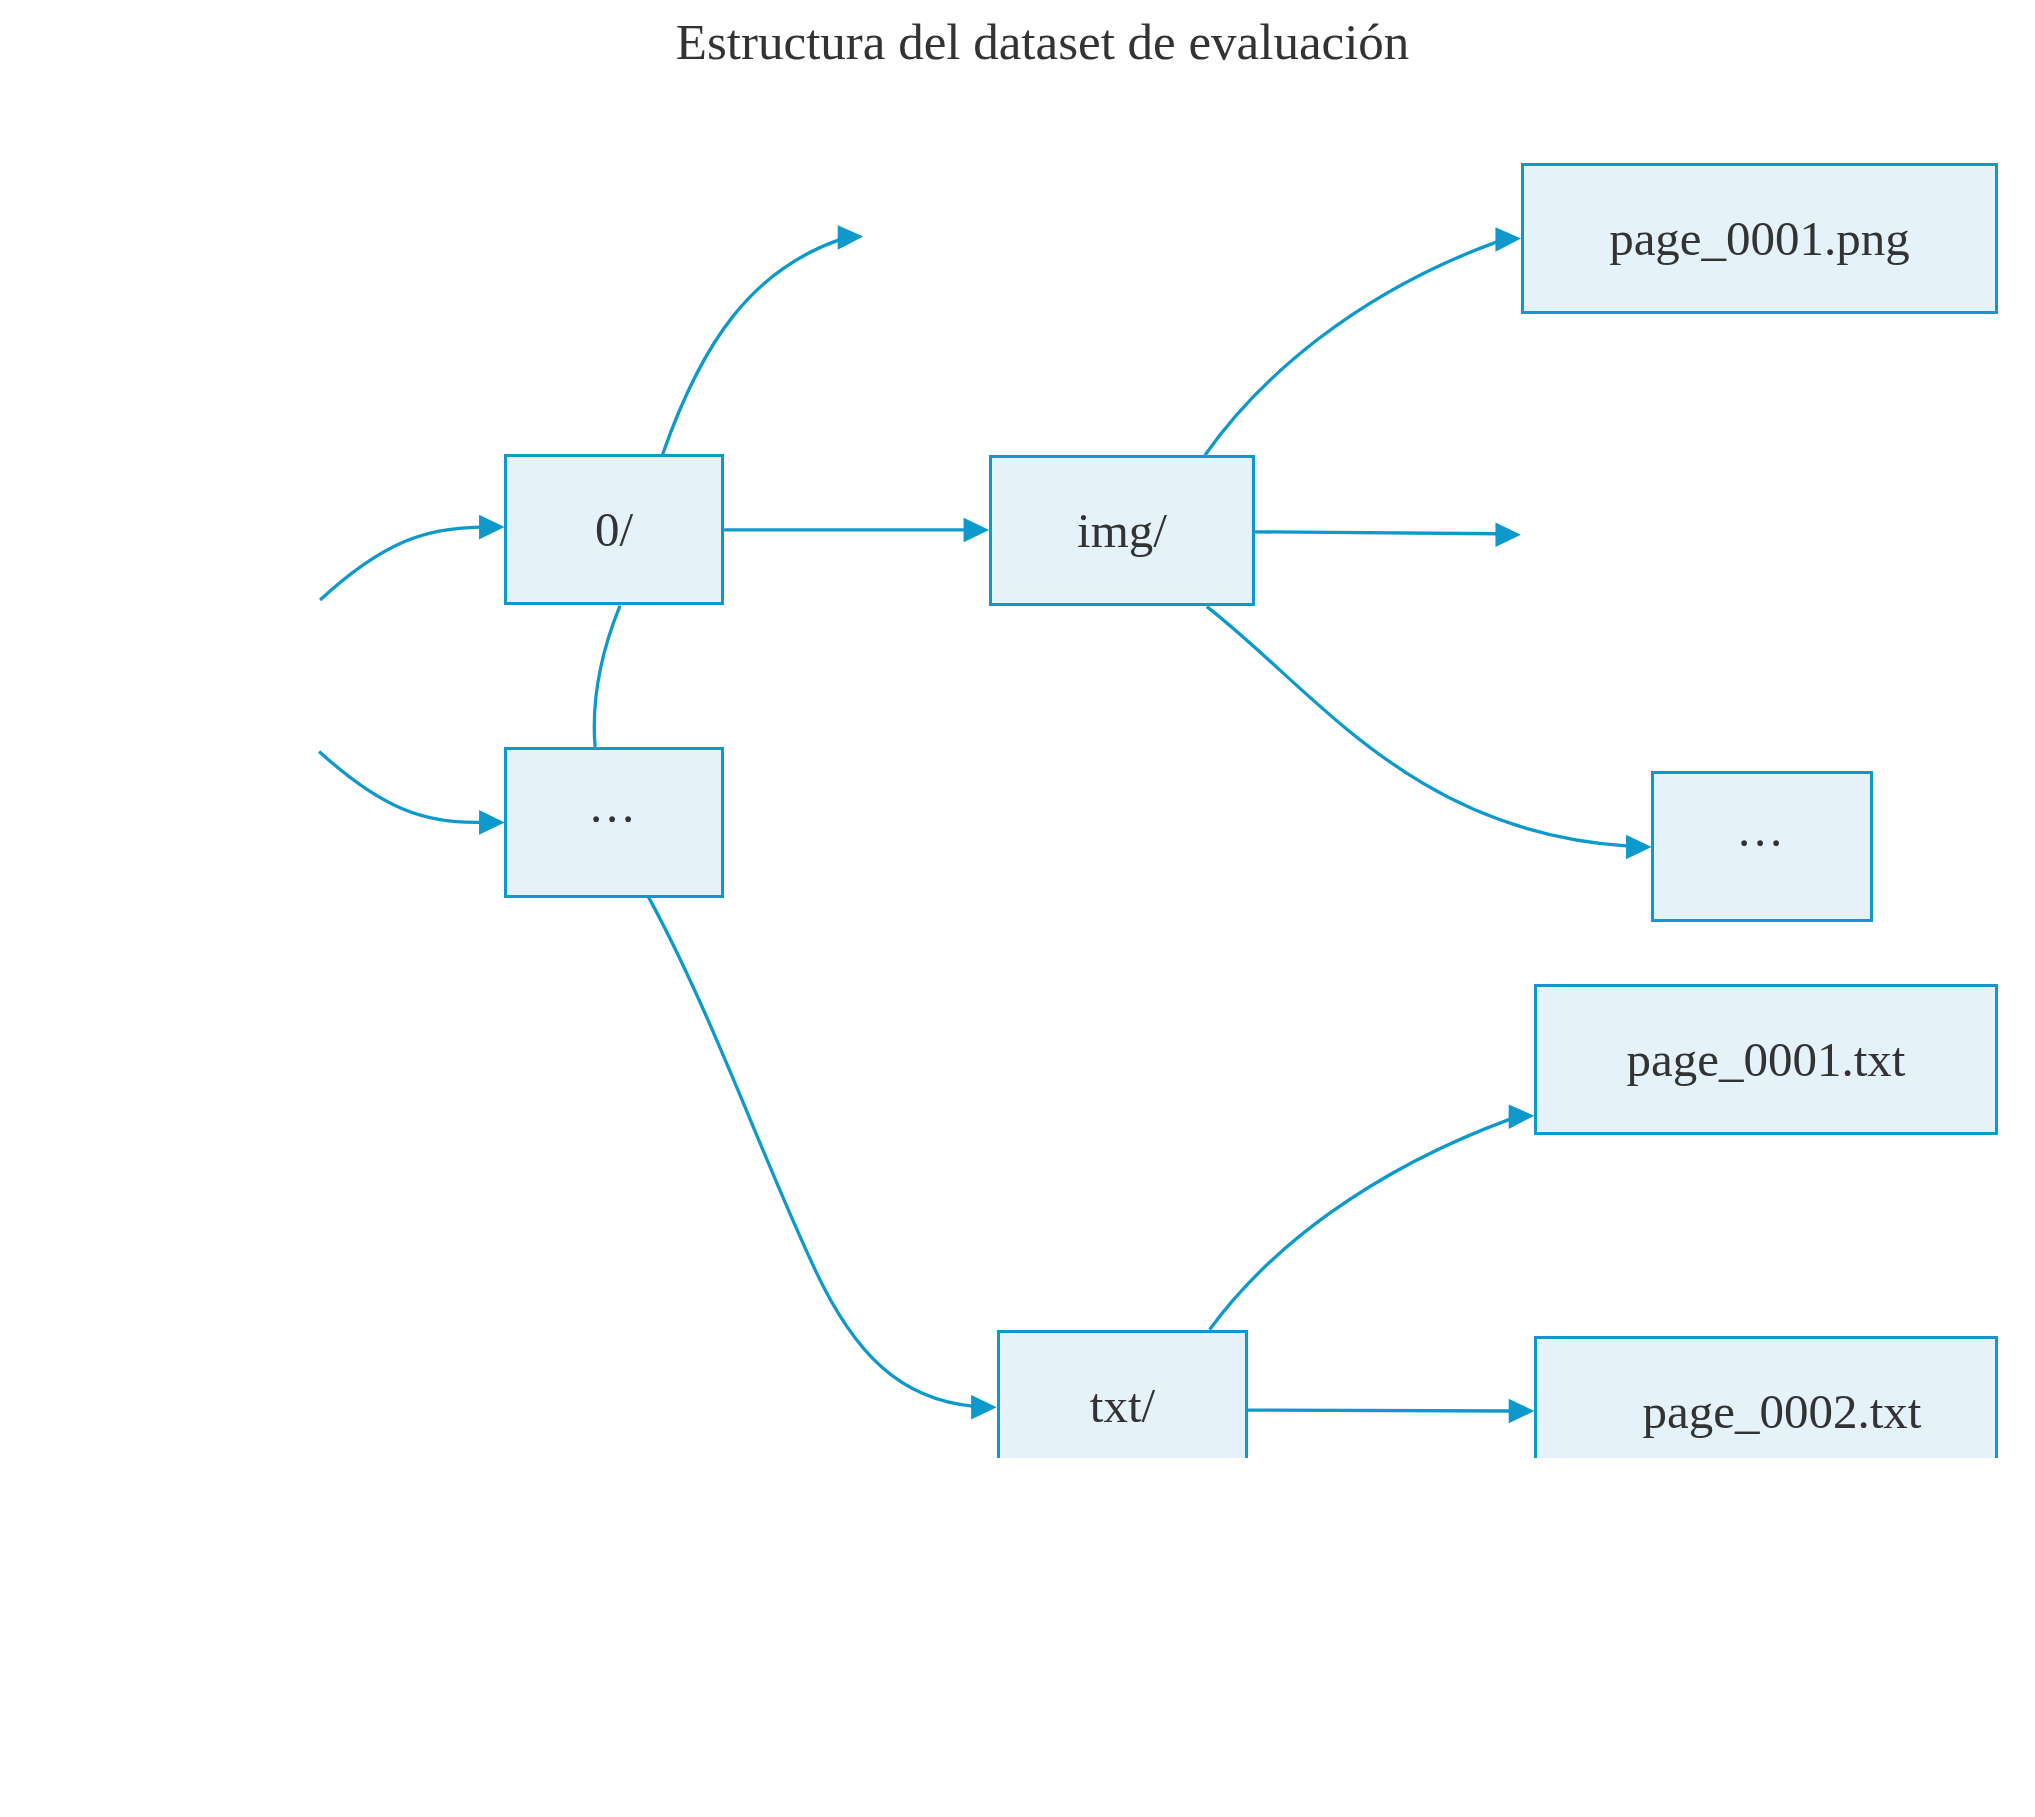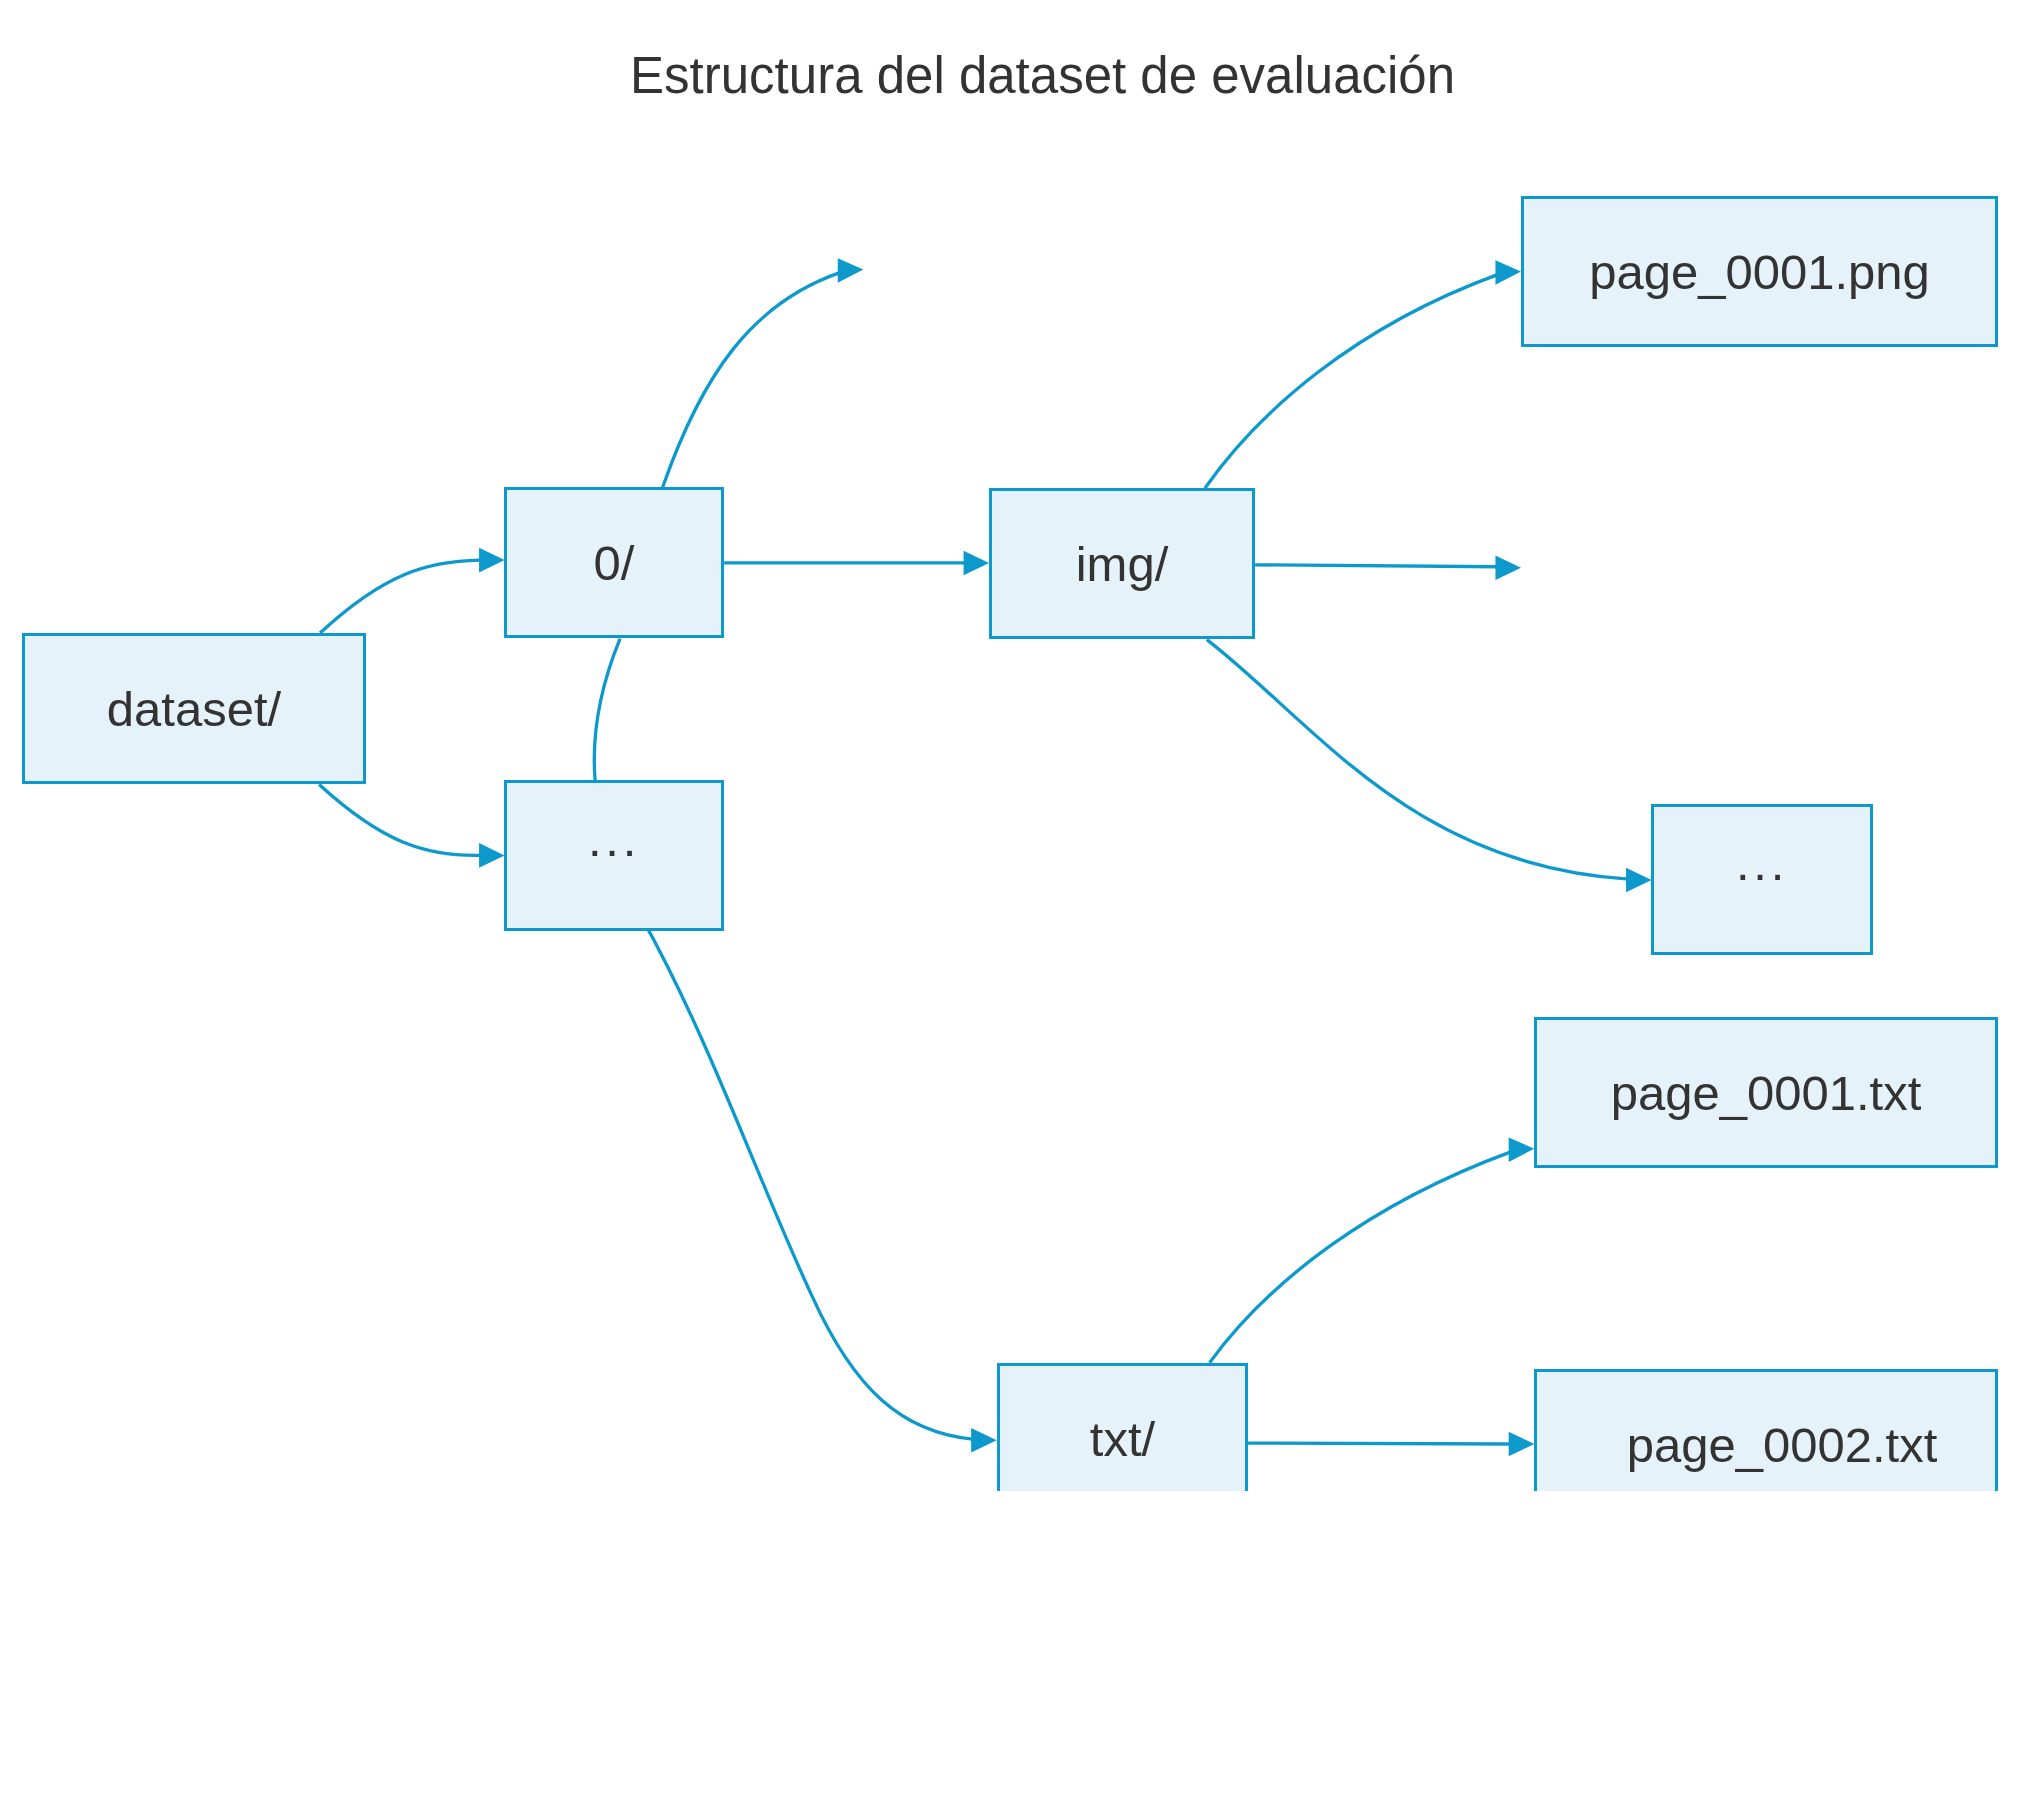--- a/index.html
+++ b/index.html
@@ -5,23 +5,22 @@
   html, body {
     margin: 0;
     padding: 0;
     background: #ffffff;
   }
   .canvas {
     position: relative;
     width: 2036px;
     height: 1458px;
     background: #ffffff;
-    font-family: Liberation Sans, sans-serif;
+    font-family: Liberation Serif, serif;
     overflow: hidden;
-    margin-top: 33px;
   }
   .title {
     position: absolute;
     top: 13.2px;
     left: 0;
     width: 2036px;
     text-align: center;
     transform: translateX(24.6px);
     font-size: 51px;
     font-weight: 400;
@@ -108,23 +107,20 @@
     <g>
       <path d="M 1318,1490 L 1597,1491"></path>
       <polygon points="1621,1491 1594,1478 1594,1504"></polygon>
     </g>
     <g>
       <path d="M 1278,1565 C 1390,1668 1492,1794 1721,1801"></path>
       <polygon points="1745,1802 1718,1789 1718,1815"></polygon>
     </g>
   </svg>
 
-  <div class="node" style="left:22px; top:600px; width:344px; height:151px;">
-    <span>dataset/</span>
-  </div>
 
   <div class="node" style="left:504px; top:454px; width:220px; height:151px;">
     <span>0/</span>
   </div>
 
   <div class="node ellipsis" style="left:504px; top:747px; width:220px; height:151px;">
     <span>...</span>
   </div>
 
 

